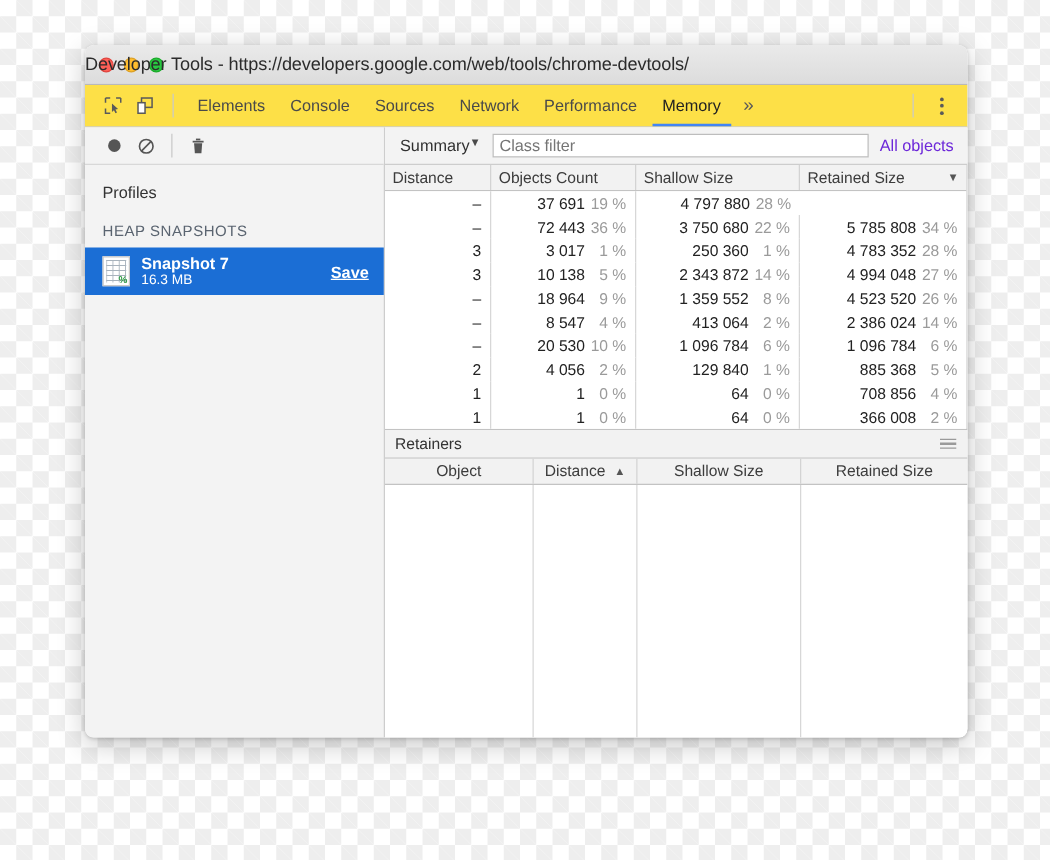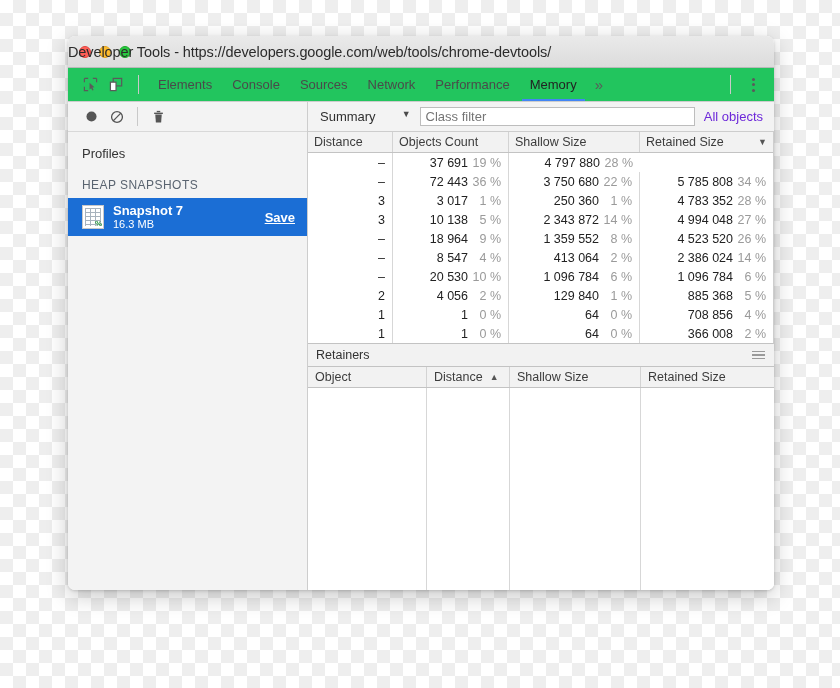--- a/index.html
+++ b/index.html
@@ -45,21 +45,21 @@
   .light.green  { background: #28c840; border: .5px solid #1aab29; }
   .title-text {
     position: absolute; left: 0; right: 0; text-align: left;
     font-size: 14.5px; color: #2b2b2b; letter-spacing: -0.1px;
     pointer-events: none;
   }
 
   
   .tabbar {
     height: 34px; flex: 0 0 34px;
-    background: #22c55e;
+    background: #fde047;
     border-bottom: 1px solid #cdcdcd;
     display: flex; align-items: center;
   }
   .tb-icon {
     width: 26px; height: 26px;
     display: flex; align-items: center; justify-content: center;
     color: #5a5a5a;
   }
   .tb-icon:first-child { margin-left: 9px; }
   .tb-sep {
@@ -145,21 +145,21 @@
   
   .main { flex: 1; display: flex; flex-direction: column; min-width: 0; background:#fff;}
 
   .summary-toolbar {
     height: 30px; flex: 0 0 30px;
     background: #f3f3f3;
     border-bottom: 1px solid #cdcdcd;
     display: flex; align-items: center; padding: 0 8px;
   }
   .st-select {
-    display: flex; align-items: flex-start; gap: 26px;
+    display: flex; align-items: flex-start; 
     font-size: 13px; color: #303030; padding-left: 4px;
   }
   .caret { font-size: 9px; color: #4a4a4a; }
   .class-filter {
     flex: 1; height: 19px; margin: 0 9px;
     background: #fff; border: 1px solid #bdbdbd;
     font-size: 13px; color: #999; line-height: 17px;
     padding: 0 5px; font-family: "Liberation Sans", sans-serif;
   }
   .all-objects { font-size: 13px; color: #6d28d9; white-space: nowrap; padding-right:3px;}
@@ -208,20 +208,21 @@
   .hamburger { display: flex; flex-direction: column; gap: 2px; }
   .hamburger i { display:block; width: 13px; height: 1.5px; background: #9a9a9a; }
   .ret-cols {
     display: flex; height: 21px; flex: 0 0 21px;
     background: #f2f2f2; border-bottom: 1px solid #c3c3c3;
     font-size: 12.5px; color: #3c3c3c;
   }
   .ret-cols .cell {
     display: flex; align-items: center; padding: 0 7px; gap: 7px;
     border-right: 1px solid #d3d3d3;
+    justify-content: center;
   }
   .ret-cols .cell:last-child { border-right: none; }
   .r-object   { width: 119px; flex: 0 0 119px; }
   .r-distance { width: 83px;  flex: 0 0 83px; }
   .r-shallow  { width: 131px; flex: 0 0 131px; }
   .r-retained { flex: 1; }
   .ret-body { flex: 1; display: flex; background: #fff; }
   .ret-body .col { border-right: 1px solid #d7d7d7; }
   .ret-body .col:last-child { border-right: none; }
 </style>

